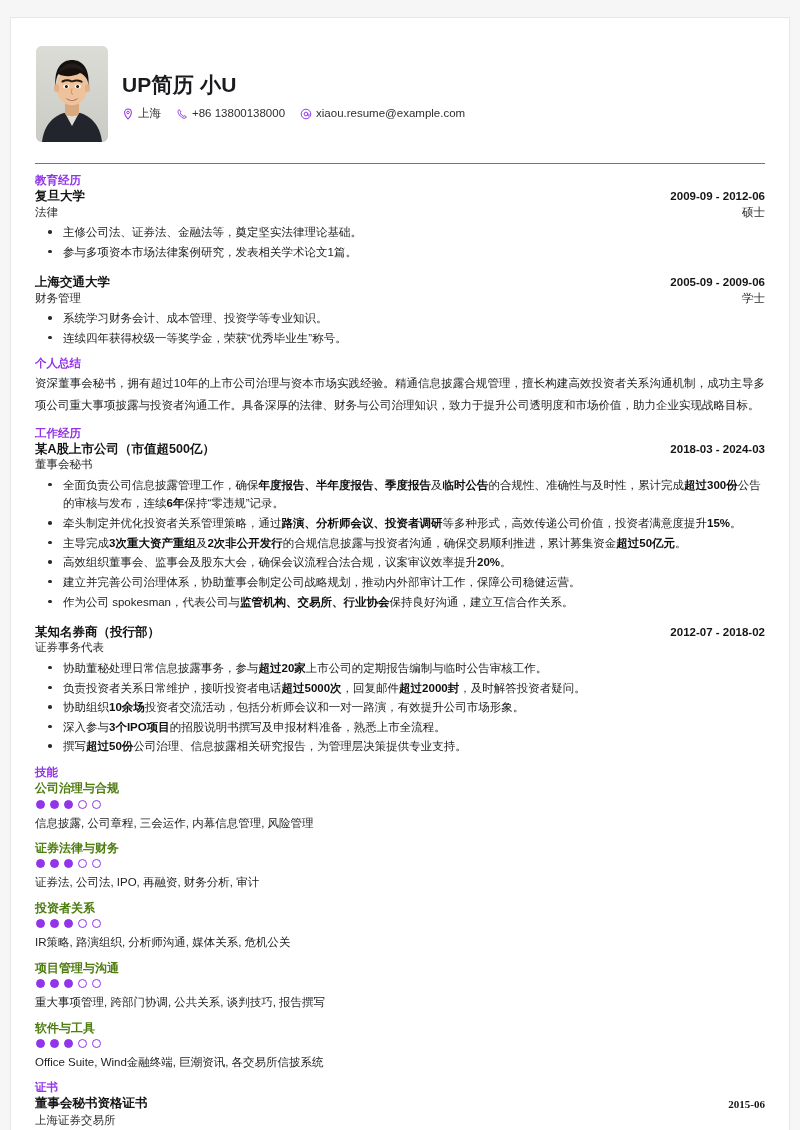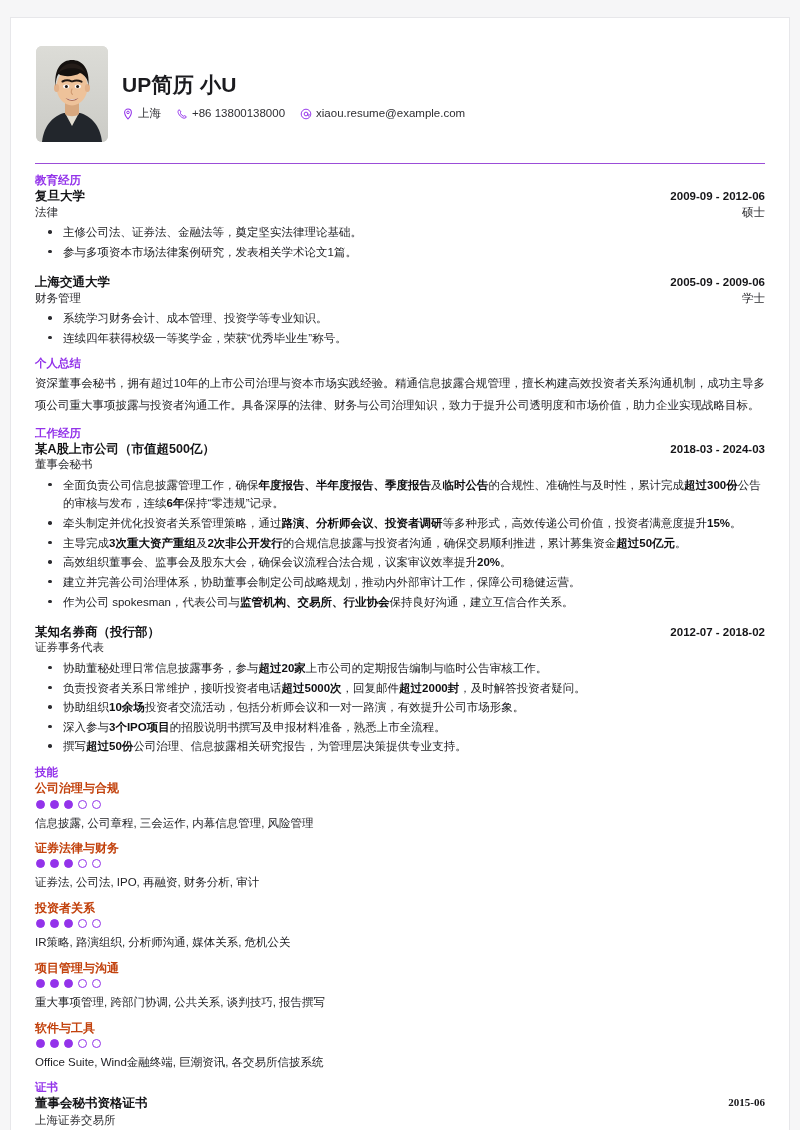--- a/index.html
+++ b/index.html
@@ -85,30 +85,30 @@
 
   .summary-text {
     font-size: 11.5px; color: #1e1e22; line-height: 1.95;
     text-align: justify; margin: 1px 0 0 0;
   }
 
   .gap { height: 11px; }
 
   
   .skill { margin-bottom: 9px; }
-  .skill-name { font-size: 12px; font-weight: 700; color: #c2410c; line-height: 1.35; margin-bottom: 3px; }
+  .skill-name { font-size: 12px; font-weight: 700; color: #4d7c0f; line-height: 1.35; margin-bottom: 3px; }
   .dots { display: flex; gap: 5px; margin: 2px 0 6px 1px; }
   .dot { width: 9px; height: 9px; border-radius: 50%; box-sizing: border-box; }
   .dot.on  { background: #9333ea; border: 1px solid #9333ea; }
   .dot.off { background: #ffffff; border: 1.6px solid #9333ea; }
   .skill-kw { font-size: 11.5px; color: #1e1e22; line-height: 1.45; }
 
   
   .cert { margin-bottom: 3px; }
-  .cert-head { display: flex; justify-content: space-between; align-items: flex-start; gap: 12px; }
+  .cert-head { display: flex; justify-content: space-between; align-items: flex-end; gap: 12px; }
   .cert-name { font-size: 12.5px; font-weight: 700; color: #151518; line-height: 1.35; }
   .cert-date { font-size: 11px; font-weight: 700; color: #151518; white-space: nowrap; line-height: 1.35; font-family: Liberation Serif, serif; }
   .cert-issuer { font-size: 11.5px; color: #2b2b2f; line-height: 1.4; }
 </style>
 </head>
 <body>
 
 <div class="page-wrap">
   <div class="page">
 

